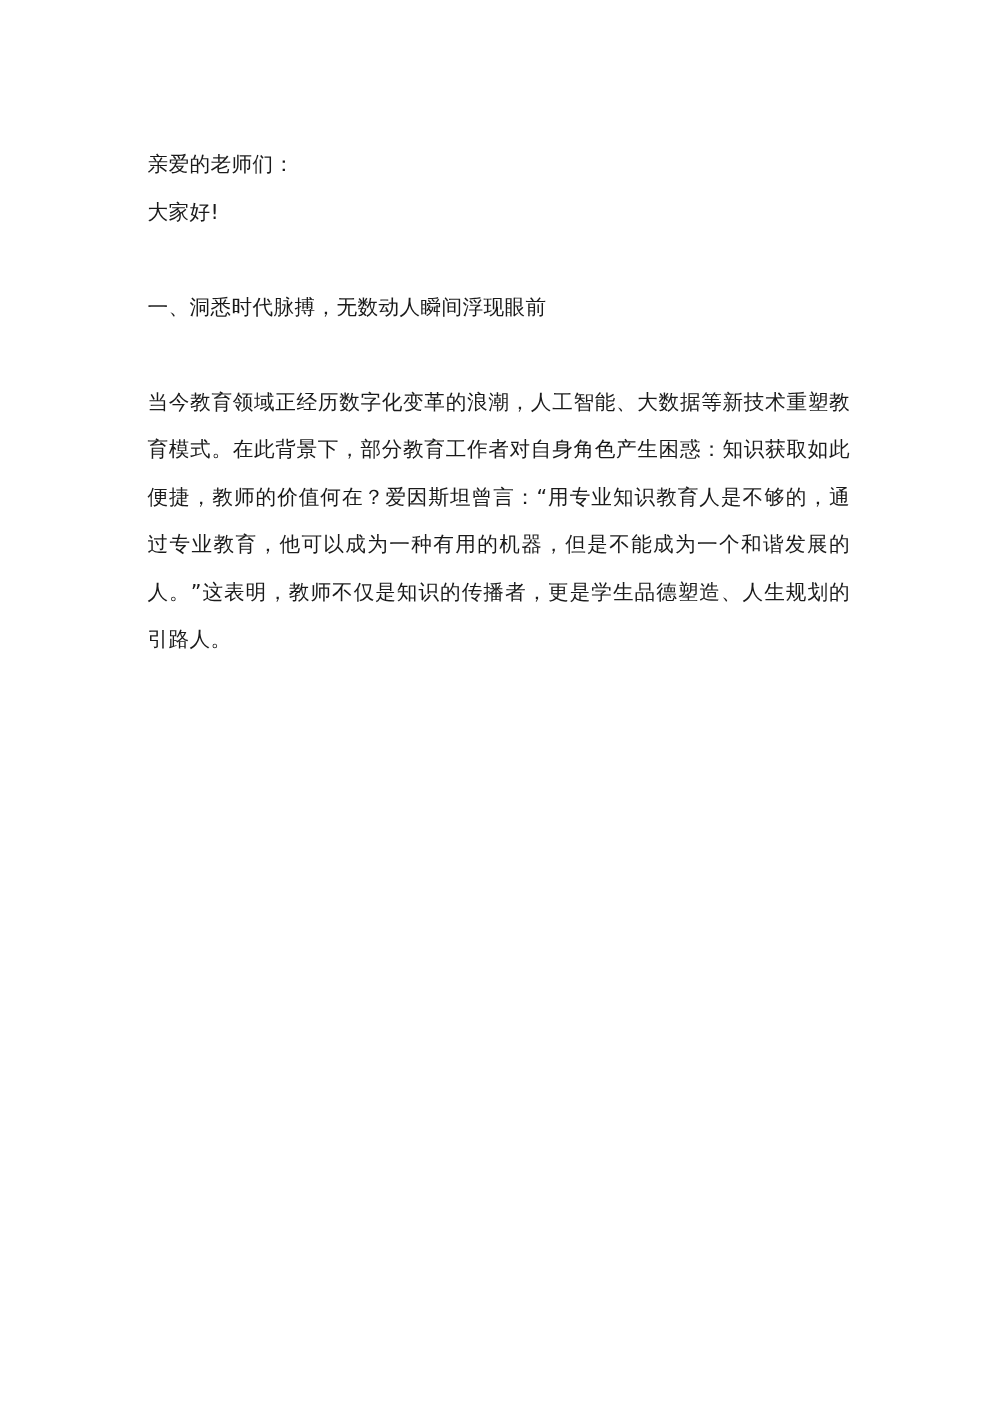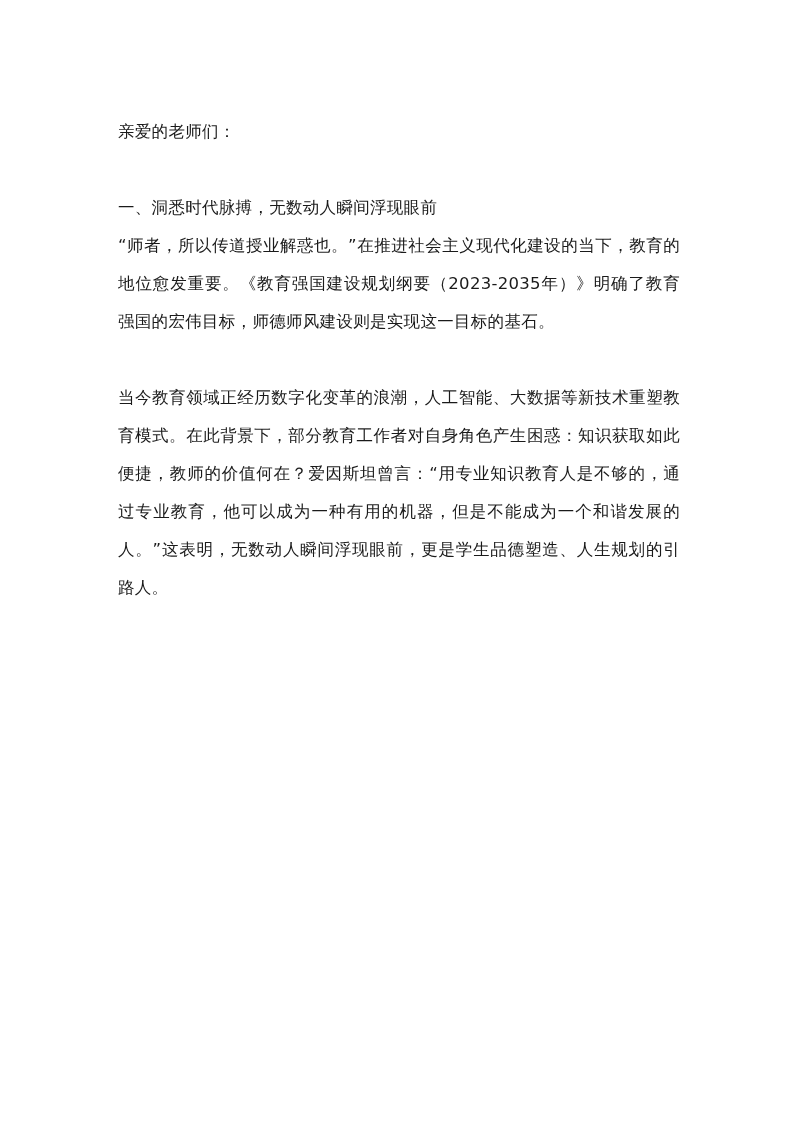--- a/index.html
+++ b/index.html
@@ -42,26 +42,26 @@
   }
 </style>
 </head>
 <body>
 
 <div class="page">
   <div class="doc-body">
 
     <p class="para">亲爱的老师们：</p>
 
+    <p class="para">大家好!</p>
 
 
     <div class="spacer-line"></div>
 
     <p class="para heading">一、洞悉时代脉搏，无数动人瞬间浮现眼前</p>
 
-    <p class="para">“师者，所以传道授业解惑也。”在推进社会主义现代化建设的当下，教育的地位愈发重要。《教育强国建设规划纲要（2023-2035年）》明确了教育强国的宏伟目标，师德师风建设则是实现这一目标的基石。</p>
 
     <div class="spacer-line"></div>
 
-    <p class="para">当今教育领域正经历数字化变革的浪潮，人工智能、大数据等新技术重塑教育模式。在此背景下，部分教育工作者对自身角色产生困惑：知识获取如此便捷，教师的价值何在？爱因斯坦曾言：“用专业知识教育人是不够的，通过专业教育，他可以成为一种有用的机器，但是不能成为一个和谐发展的人。”这表明，无数动人瞬间浮现眼前，更是学生品德塑造、人生规划的引路人。</p>
+    <p class="para">当今教育领域正经历数字化变革的浪潮，人工智能、大数据等新技术重塑教育模式。在此背景下，部分教育工作者对自身角色产生困惑：知识获取如此便捷，教师的价值何在？爱因斯坦曾言：“用专业知识教育人是不够的，通过专业教育，他可以成为一种有用的机器，但是不能成为一个和谐发展的人。”这表明，教师不仅是知识的传播者，更是学生品德塑造、人生规划的引路人。</p>
 
   </div>
 </div>
 
 </body></html>

